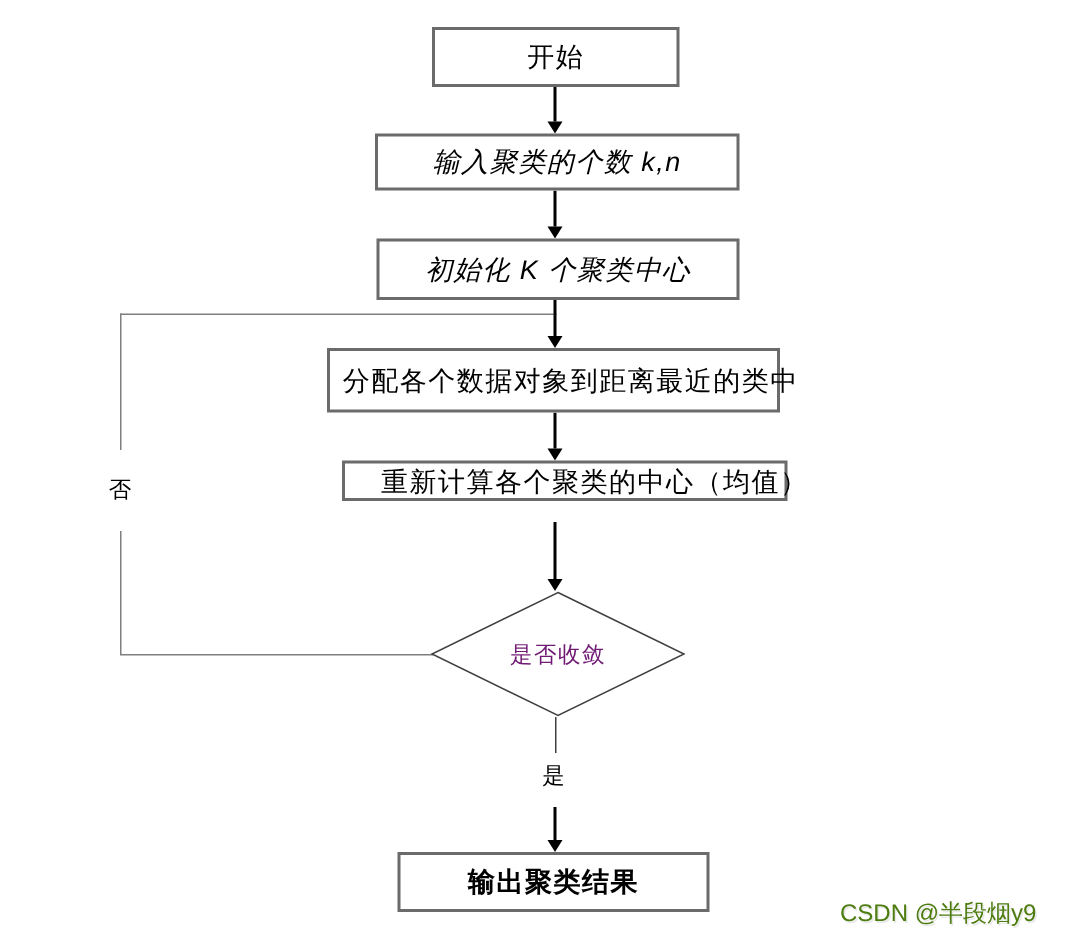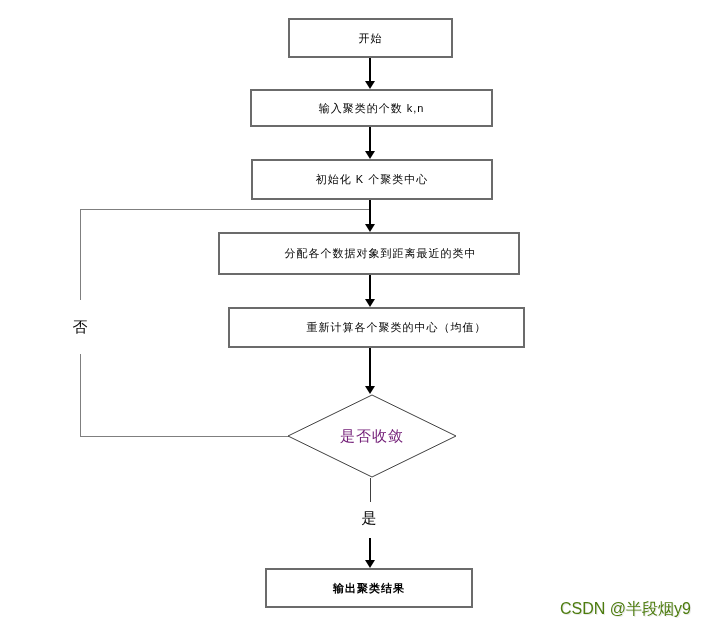--- a/index.html
+++ b/index.html
@@ -12,21 +12,21 @@
     font-family: "Liberation Sans", sans-serif;
   }
   .pbox {
     position: absolute;
     box-sizing: border-box;
     border: 2px solid #6b6b6b;
     background: #ffffff;
     display: flex;
     align-items: center;
     justify-content: center;
-    font-size: 11px;
+    font-size: 18px;
     color: #000000;
     letter-spacing: 1px;
     white-space: nowrap;
     z-index: 3;
   }
   .shaft {
     position: absolute;
     width: 2px;
     background: #000000;
     z-index: 2;
@@ -119,33 +119,33 @@
   <div class="ahead" style="left:365px; top:386px;"></div>
 
   <div class="stub" style="left:370px; top:478px; height:24px;"></div>
   <div class="shaft" style="left:369px; top:538px; height:22px;"></div>
   <div class="ahead" style="left:365px; top:560px;"></div>
 
   <div class="pbox" style="left:288px; top:18px; width:165px; height:40px;">
     <span>开始</span>
   </div>
 
-  <div class="pbox" style="left:250px; top:89px; width:243px; height:38px;">
+  <div class="pbox" style="left:250px; top:89px; width:243px; height:38px;font-style:italic;">
     <span>输入聚类的个数 k,n</span>
   </div>
 
-  <div class="pbox" style="left:251px; top:159px; width:242px; height:41px;">
+  <div class="pbox" style="left:251px; top:159px; width:242px; height:41px;font-style:italic;">
     <span>初始化 K 个聚类中心</span>
   </div>
 
   <div class="pbox" style="left:218px; top:232px; width:302px; height:43px;padding-left:23px;">
     <span>分配各个数据对象到距离最近的类中</span>
   </div>
 
-  <div class="pbox" style="left:228px; top:307px; width:297px; height:41px;padding-left:40px;">
+  <div class="pbox" style="left:228px; top:307px; width:297px; height:27px;padding-left:40px;">
     <span>重新计算各个聚类的中心（均值）</span>
   </div>
 
   <div class="pbox" style="left:265px; top:568px; width:208px; height:40px;font-weight:bold;">
     <span>输出聚类结果</span>
   </div>
 
   <svg class="diamond-svg" style="left:287px; top:394px;" width="170" height="84" viewBox="0 0 170 84">
     <polygon points="85,1 169,42 85,83 1,42" fill="#ffffff" stroke="#404040" stroke-width="1"></polygon>
   </svg>

